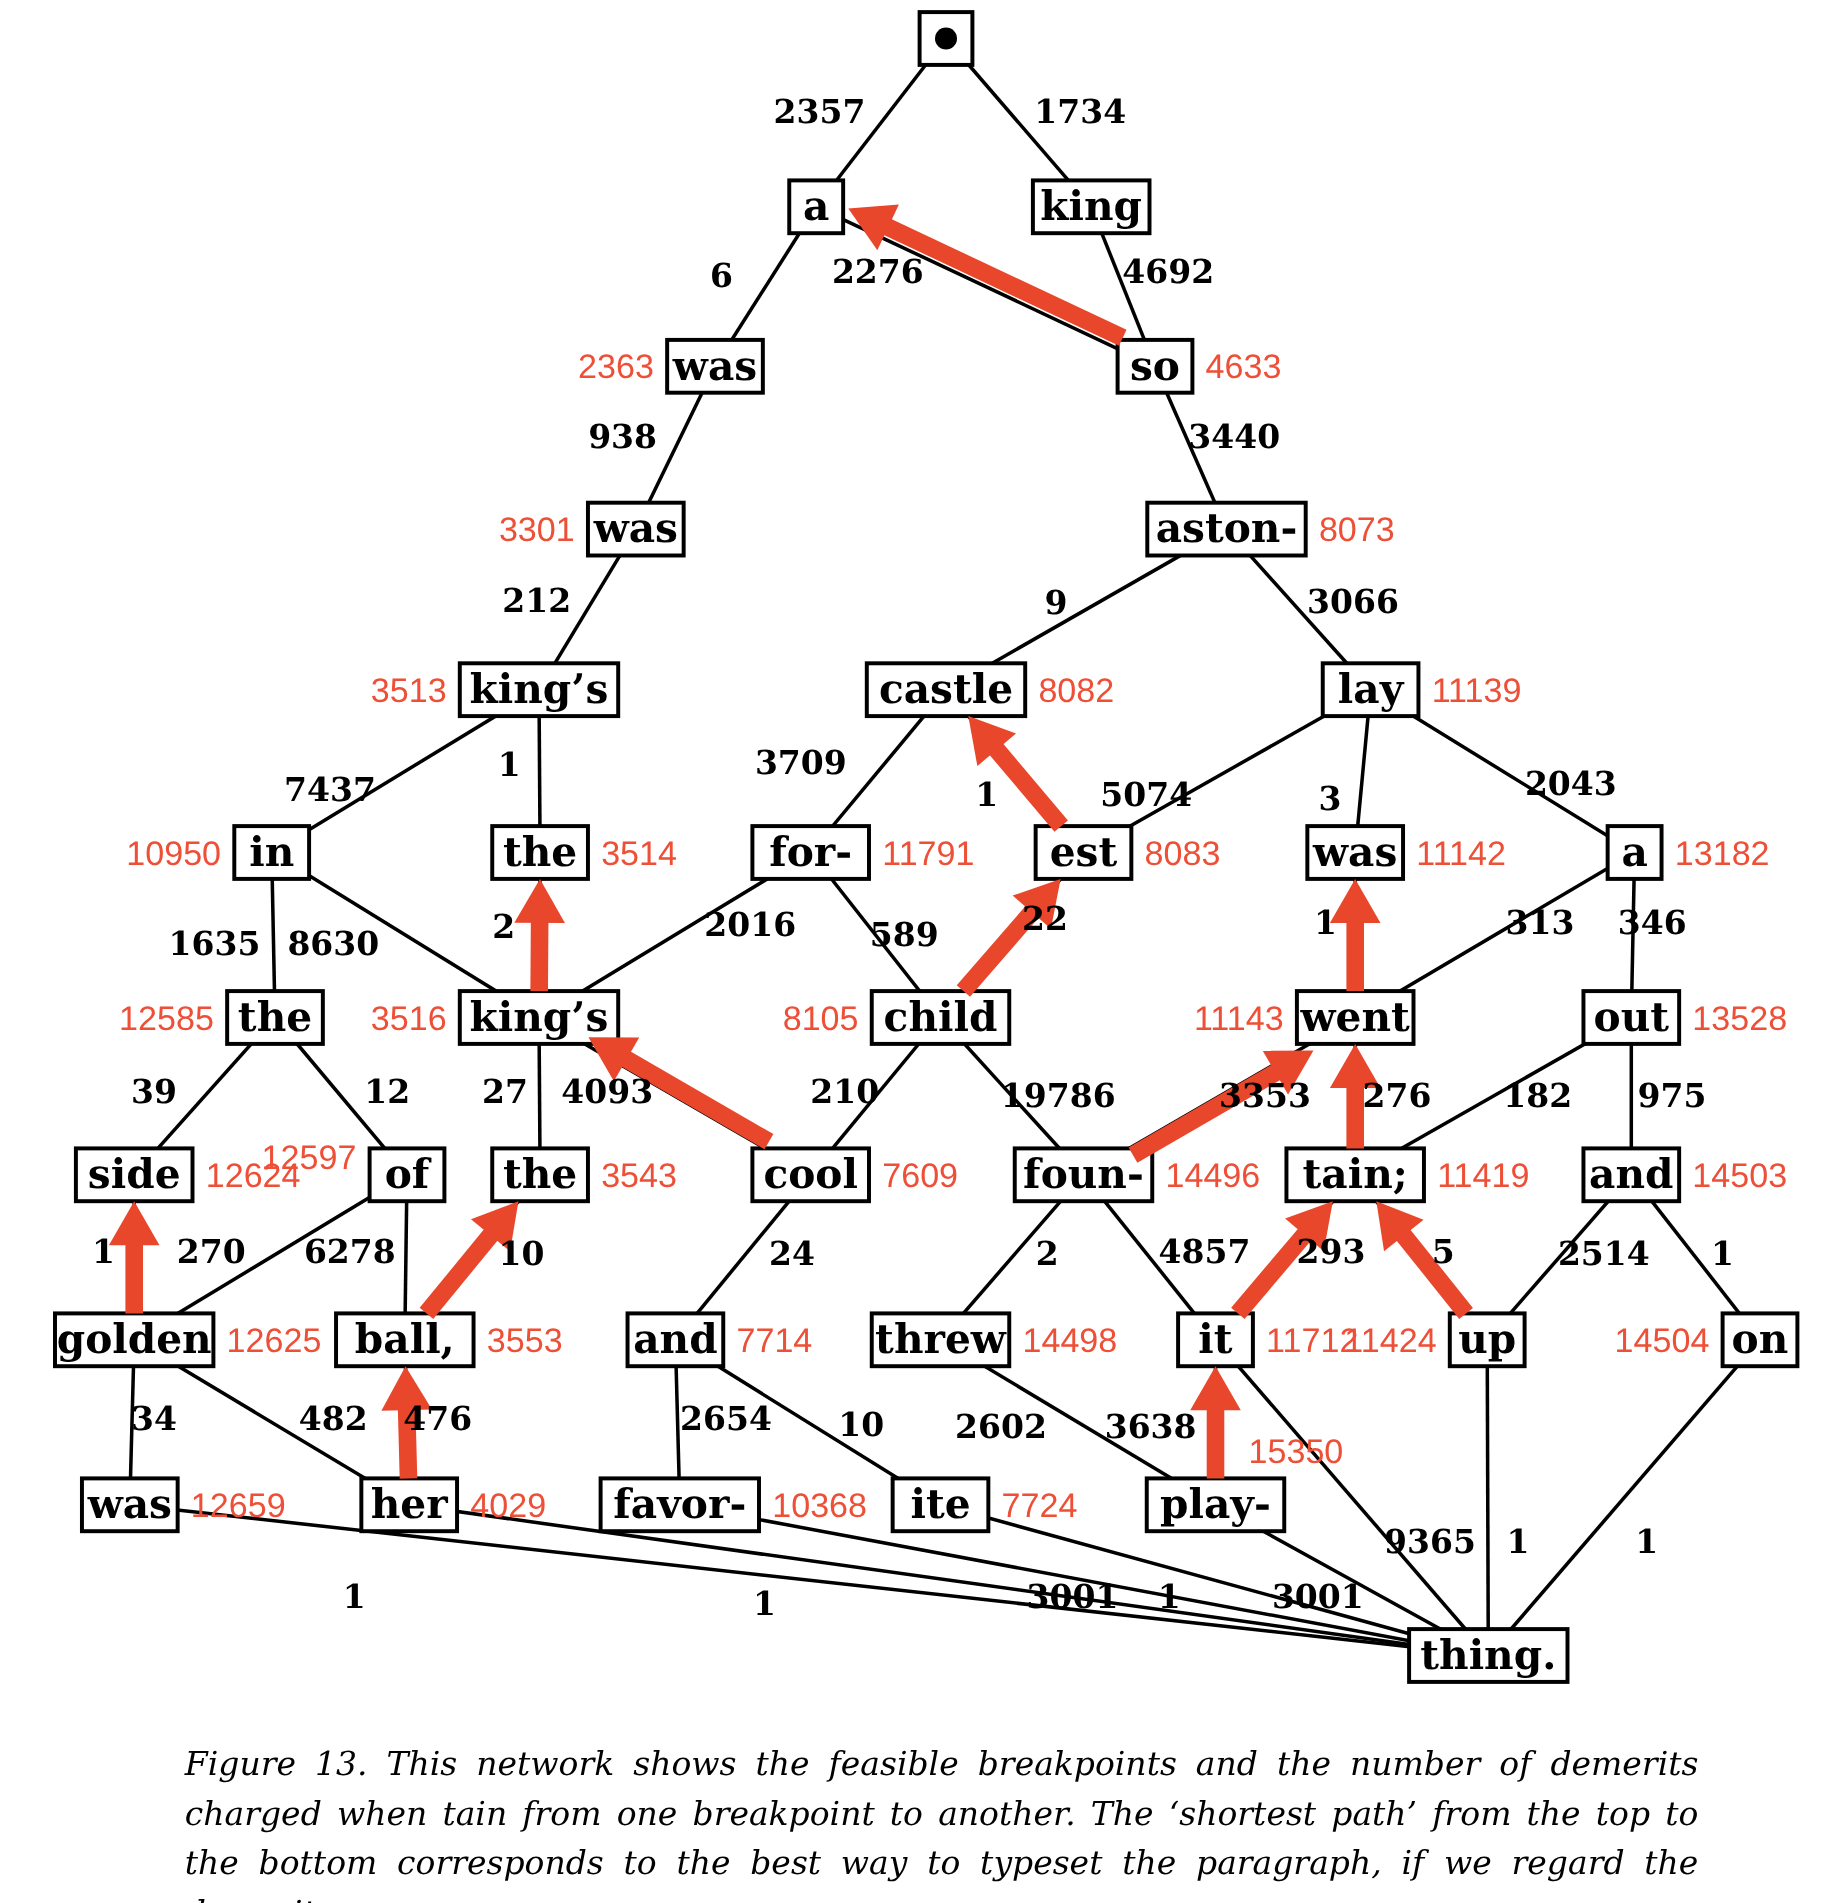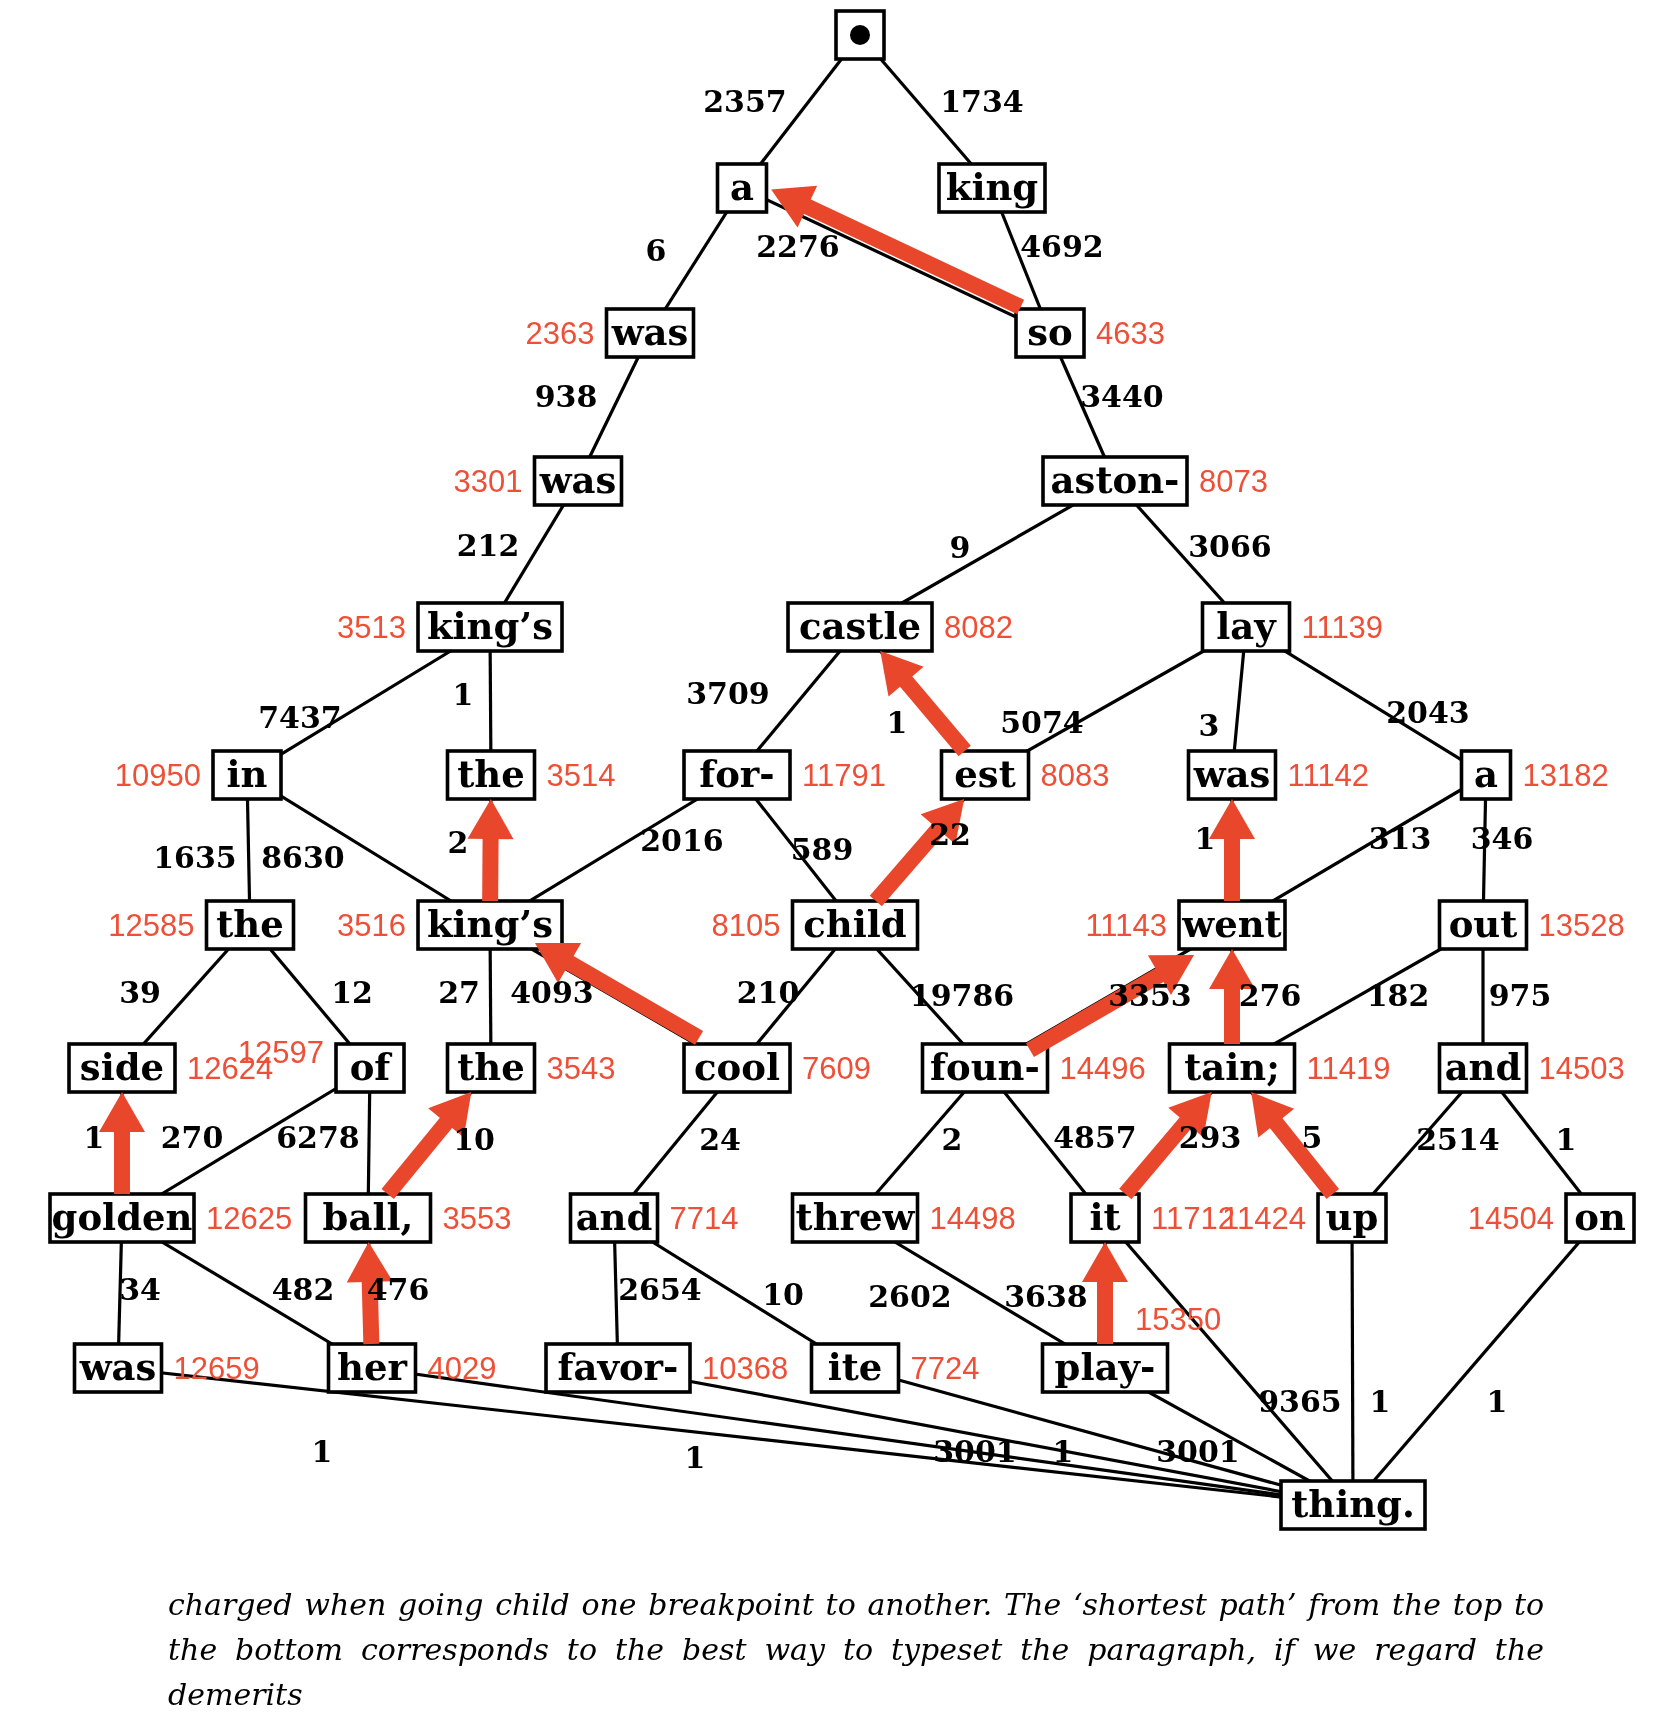--- a/index.html
+++ b/index.html
@@ -404,17 +404,18 @@
         <text class="red-total" fill="#ee4f37" x="1306" y="1229" text-anchor="end">11424</text>
         <text class="red-total" fill="#ee4f37" x="1554" y="1229" text-anchor="end">14504</text>
         <text class="red-total" fill="#ee4f37" x="173.5" y="1379" text-anchor="start">12659</text>
         <text class="red-total" fill="#ee4f37" x="427.5" y="1379" text-anchor="start">4029</text>
         <text class="red-total" fill="#ee4f37" x="702" y="1379" text-anchor="start">10368</text>
         <text class="red-total" fill="#ee4f37" x="910.5" y="1379" text-anchor="start">7724</text>
         <text class="red-total" fill="#ee4f37" x="1135" y="1330" text-anchor="start">15350</text>
       </g>
     </svg>
   <div class="caption">
-    <div class="cap-line">charged when going child one breakpoint to another. The ‘shortest path’ from the top to</div>
+    <div class="cap-line">Figure 13. This network shows the feasible breakpoints and the number of demerits</div>
+    <div class="cap-line">charged when tain from one breakpoint to another. The ‘shortest path’ from the top to</div>
     <div class="cap-line">the bottom corresponds to the best way to typeset the paragraph, if we regard the demerits</div>
 
   </div>
 </div>
 
 </body></html>

